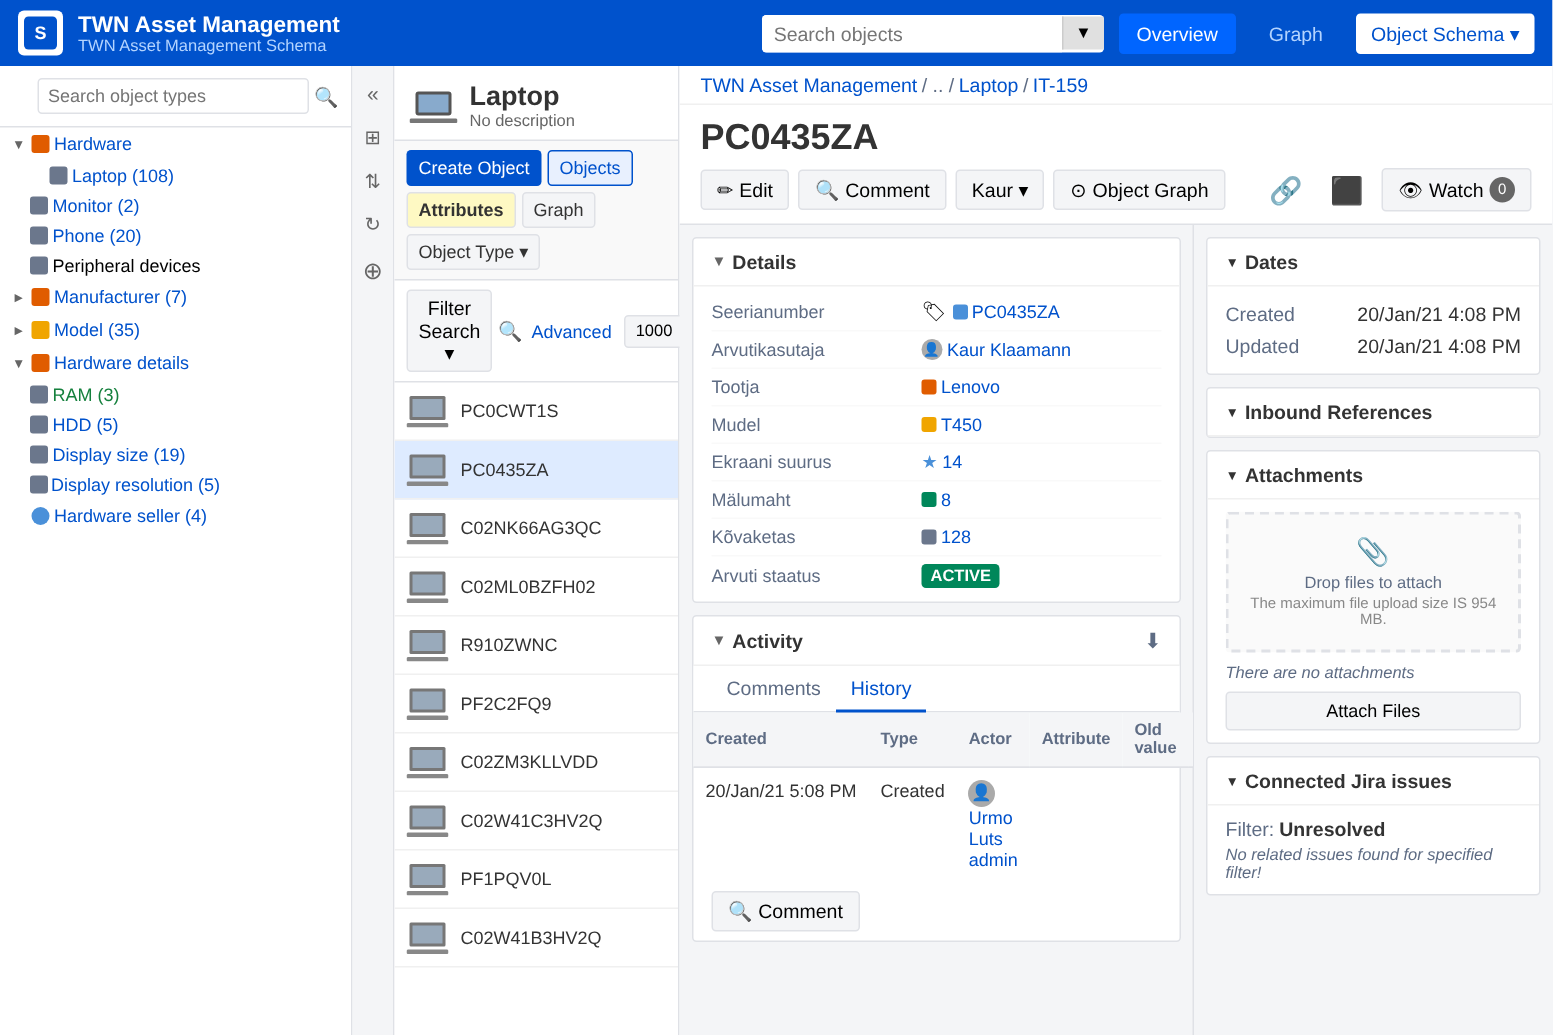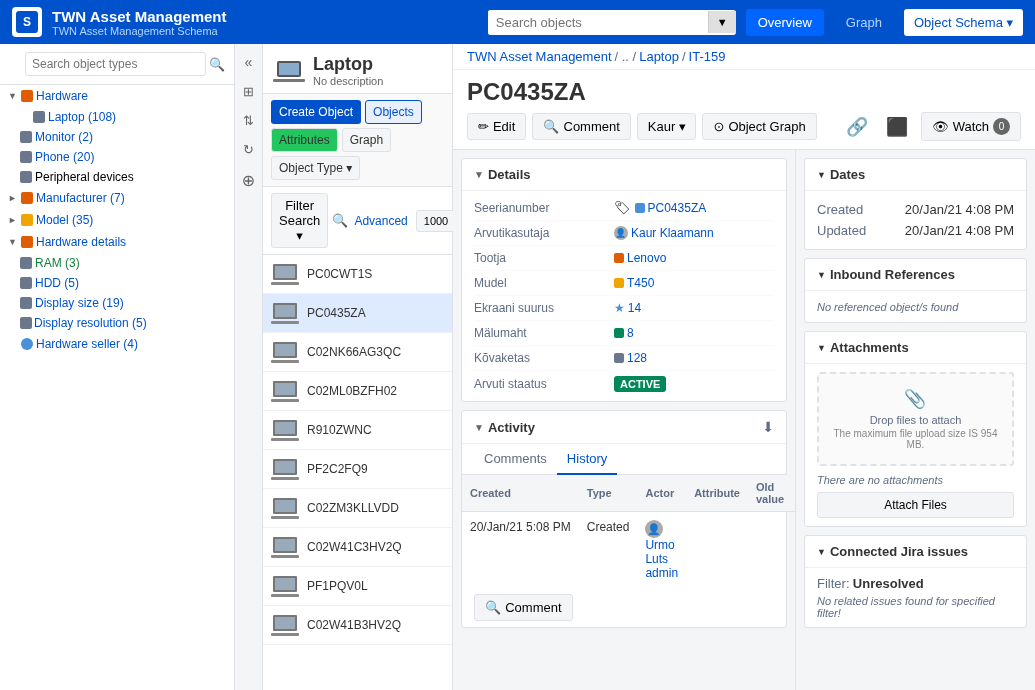--- a/index.html
+++ b/index.html
@@ -13,21 +13,21 @@
     <div style="width:22px; height:22px; background:#0052cc; border-radius:3px; display:flex; align-items:center; justify-content:center;">
       <span style="color:#fff; font-size:12px; font-weight:bold;">S</span>
     </div>
   </div>
   <div>
     <div style="color:#fff; font-size:15px; font-weight:600;">TWN Asset Management</div>
     <div style="color:#b3d4ff; font-size:11px;">TWN Asset Management Schema</div>
   </div>
   <div style="flex:1;"></div>
   <div style="display:flex; align-items:center; background:#fff; border-radius:3px; overflow:hidden;">
-    <input style="border: none; outline: none; padding: 5px 8px; font-size: 13px; width: 220px;" type="text" placeholder="Search objects">
+    <input style="border: none; outline: none; padding: 5px 8px; font-size: 13px; width: 200px;" type="text" placeholder="Search objects">
     <button style="background:#e0e0e0; border:none; padding:5px 8px; cursor:pointer; font-size:11px; border-left:1px solid #ccc;">▼</button>
   </div>
   <button style="background:#0065ff; color:#fff; border:none; padding:6px 12px; border-radius:3px; cursor:pointer; font-size:13px;">Overview</button>
   <button style="background:transparent; color:#b3d4ff; border:none; padding:6px 12px; border-radius:3px; cursor:pointer; font-size:13px;">Graph</button>
   <button style="background:#fff; color:#0052cc; border:none; padding:6px 10px; border-radius:3px; cursor:pointer; font-size:13px;">Object Schema ▾</button>
 </div>
 
 <div style="display:flex; height:646px;">
 
   <div style="width:235px; background:#fff; border-right:1px solid #dfe1e6; display:flex; flex-direction:column; flex-shrink:0;">
@@ -130,21 +130,21 @@
         <div>
           <div style="font-size:18px; font-weight:600; color:#333;">Laptop</div>
           <div style="font-size:11px; color:#666;">No description</div>
         </div>
       </div>
     </div>
 
     <div style="display:flex; align-items:center; padding:6px 8px; gap:4px; border-bottom:1px solid #dfe1e6; background:#f9f9f9; flex-wrap:wrap;">
       <button style="background:#0052cc; color:#fff; border:none; padding:5px 8px; border-radius:3px; cursor:pointer; font-size:12px; font-weight:500;">Create Object</button>
       <button style="background:#e8f0fe; border:1px solid #0052cc; color:#0052cc; padding:4px 7px; border-radius:3px; cursor:pointer; font-size:12px;">Objects</button>
-      <button style="background:#22c55e; border:1px solid #dfe1e6; color:#333; padding:4px 7px; border-radius:3px; cursor:pointer; font-size:12px;">Attributes</button>
+      <button style="background:#fef9c3; border:1px solid #dfe1e6; color:#333; padding:4px 7px; border-radius:3px; cursor:pointer; font-size:12px;font-weight:bold;">Attributes</button>
       <button style="background:#f4f5f7; border:1px solid #dfe1e6; color:#333; padding:4px 7px; border-radius:3px; cursor:pointer; font-size:12px;">Graph</button>
       <button style="background:#f4f5f7; border:1px solid #dfe1e6; color:#333; padding:4px 7px; border-radius:3px; cursor:pointer; font-size:12px;">Object Type ▾</button>
     </div>
 
     <div style="display:flex; align-items:center; padding:6px 8px; border-bottom:1px solid #dfe1e6; gap:4px;">
       <button style="background:#f4f5f7; border:1px solid #dfe1e6; border-radius:3px; padding:4px 7px; cursor:pointer; font-size:11px; display:flex; align-items:center; gap:2px;">
         <span>Filter Search ▾</span>
       </button>
       <button style="background:none; border:none; cursor:pointer; font-size:13px; color:#666;">🔍</button>
       <a href="#" style="color:#0052cc; font-size:12px; text-decoration:none; margin-left:2px;">Advanced</a>
@@ -431,23 +431,20 @@
               <span style="color:#333;">20/Jan/21 4:08 PM</span>
             </div>
           </div>
         </div>
 
         <div style="background:#fff; margin:8px; border:1px solid #dfe1e6; border-radius:3px;">
           <div style="padding:8px 12px; border-bottom:1px solid #f0f0f0; font-size:12px; font-weight:600; color:#333; display:flex; align-items:center; gap:4px; cursor:pointer;">
             <span style="font-size:9px;">▼</span>
             <span>Inbound References</span>
           </div>
-          <div style="padding:8px 12px;">
-            <span style="font-size:11px; color:#5e6c84; font-style:italic;">No referenced object/s found</span>
-          </div>
         </div>
 
         <div style="background:#fff; margin:8px; border:1px solid #dfe1e6; border-radius:3px;">
           <div style="padding:8px 12px; border-bottom:1px solid #f0f0f0; font-size:12px; font-weight:600; color:#333; display:flex; align-items:center; gap:4px; cursor:pointer;">
             <span style="font-size:9px;">▼</span>
             <span>Attachments</span>
           </div>
           <div style="padding:8px 12px;">
             <div style="border:2px dashed #dfe1e6; border-radius:3px; padding:14px 8px; text-align:center; margin-bottom:8px; background:#fafafa; cursor:pointer;">
               <div style="font-size:18px; color:#aaa; margin-bottom:4px;">📎</div>

